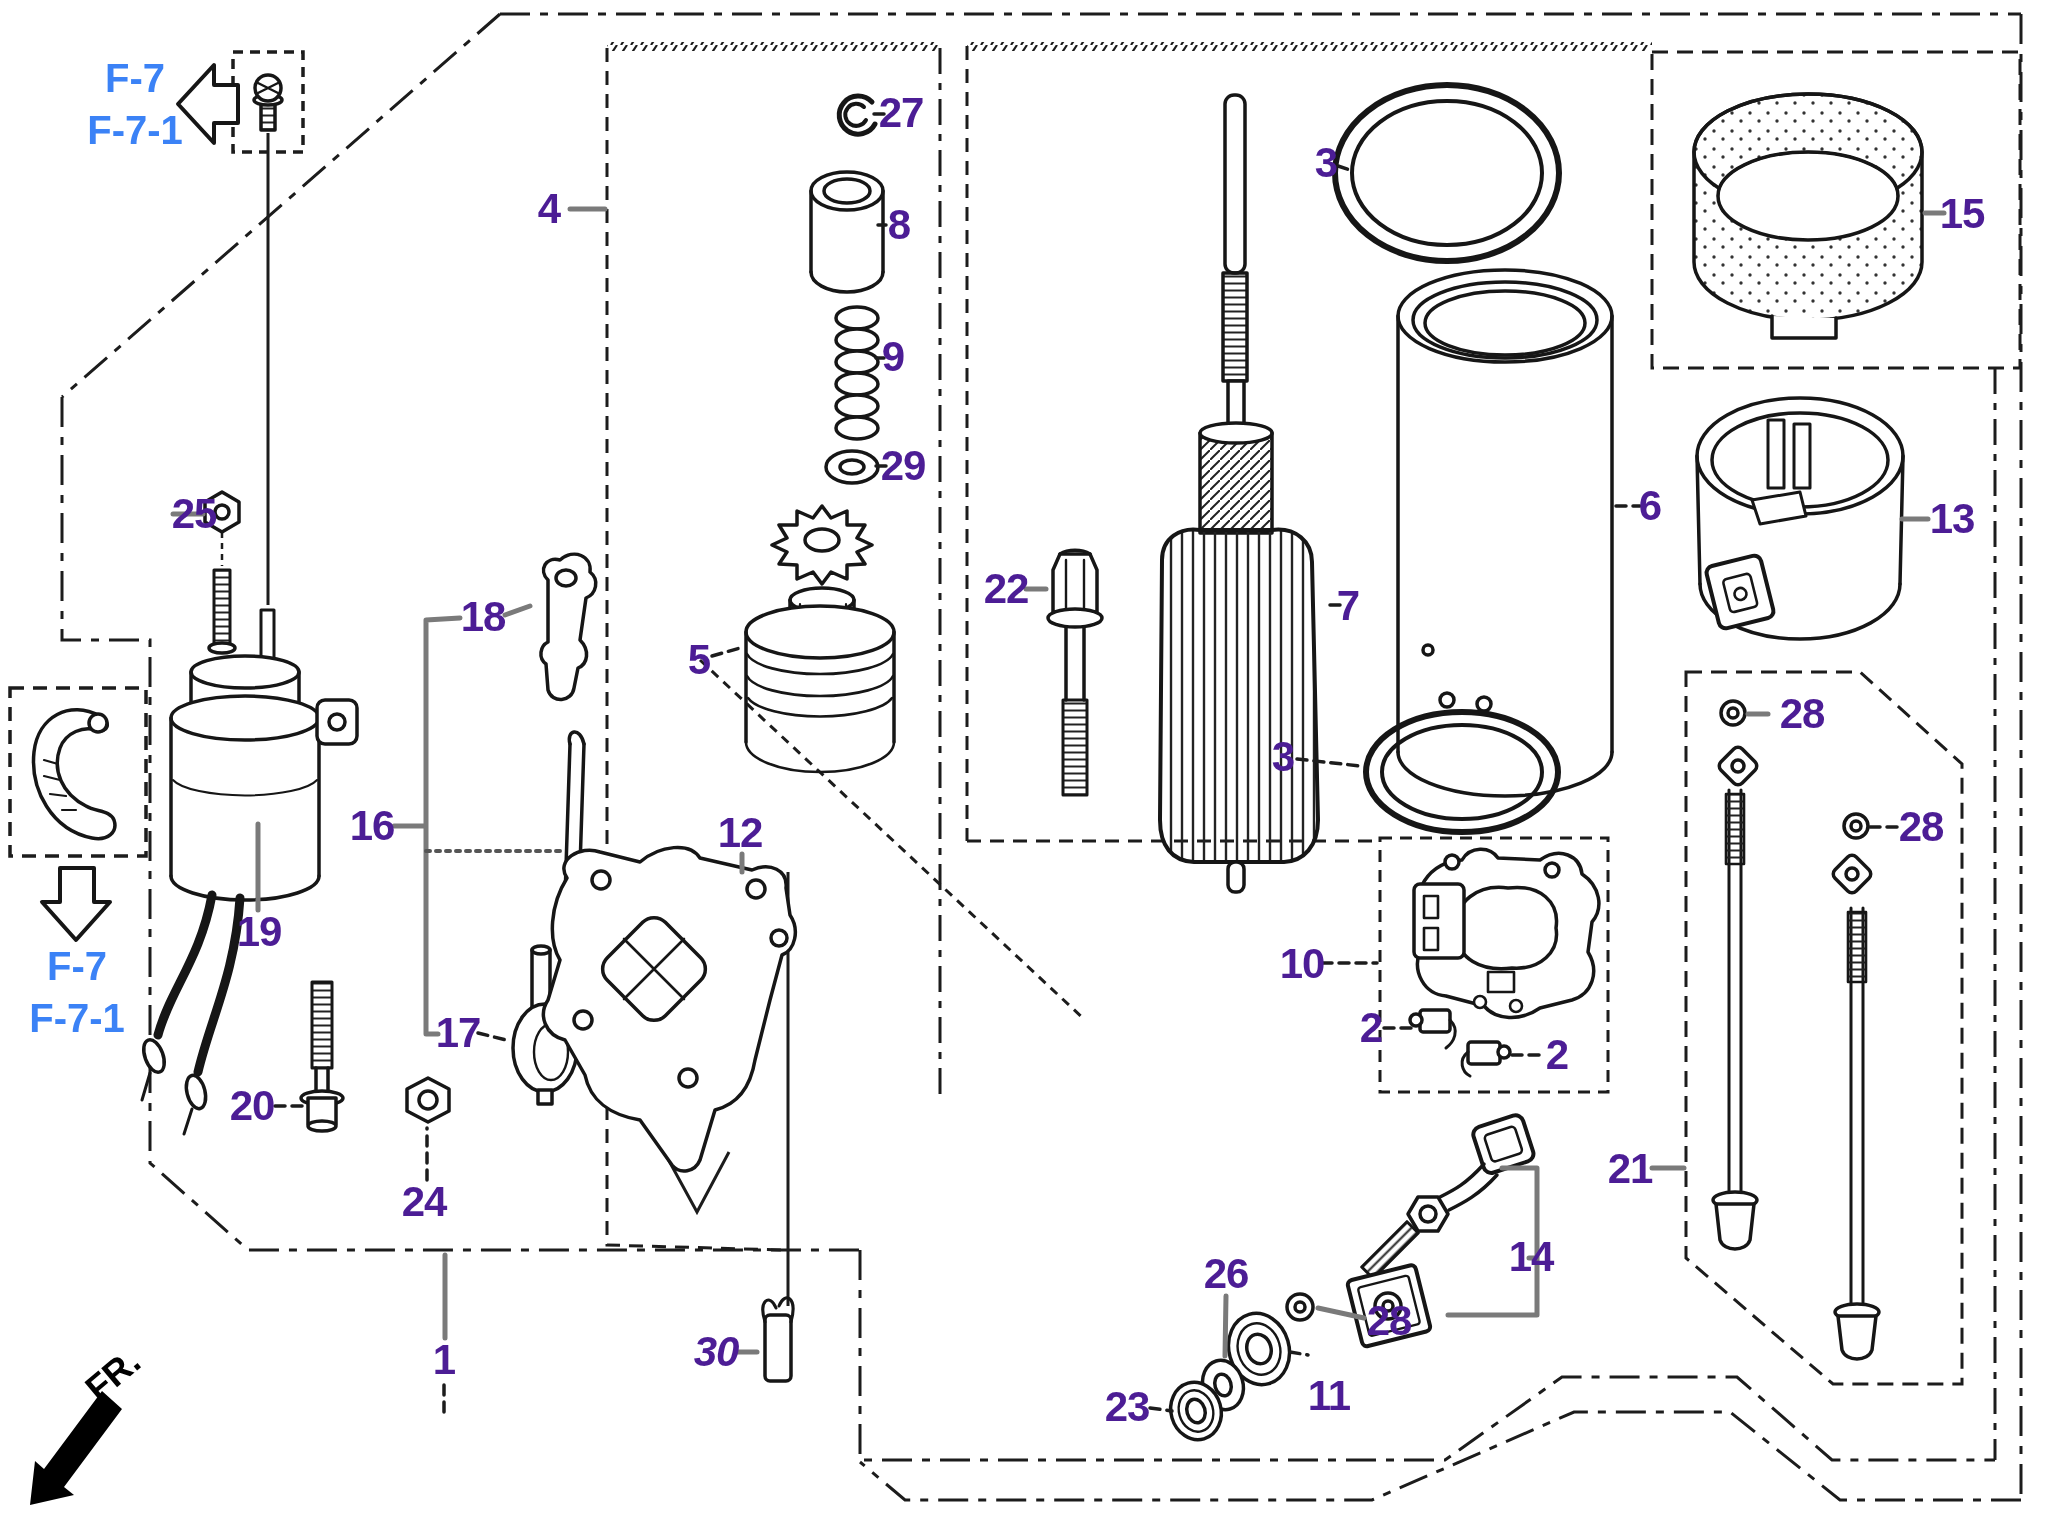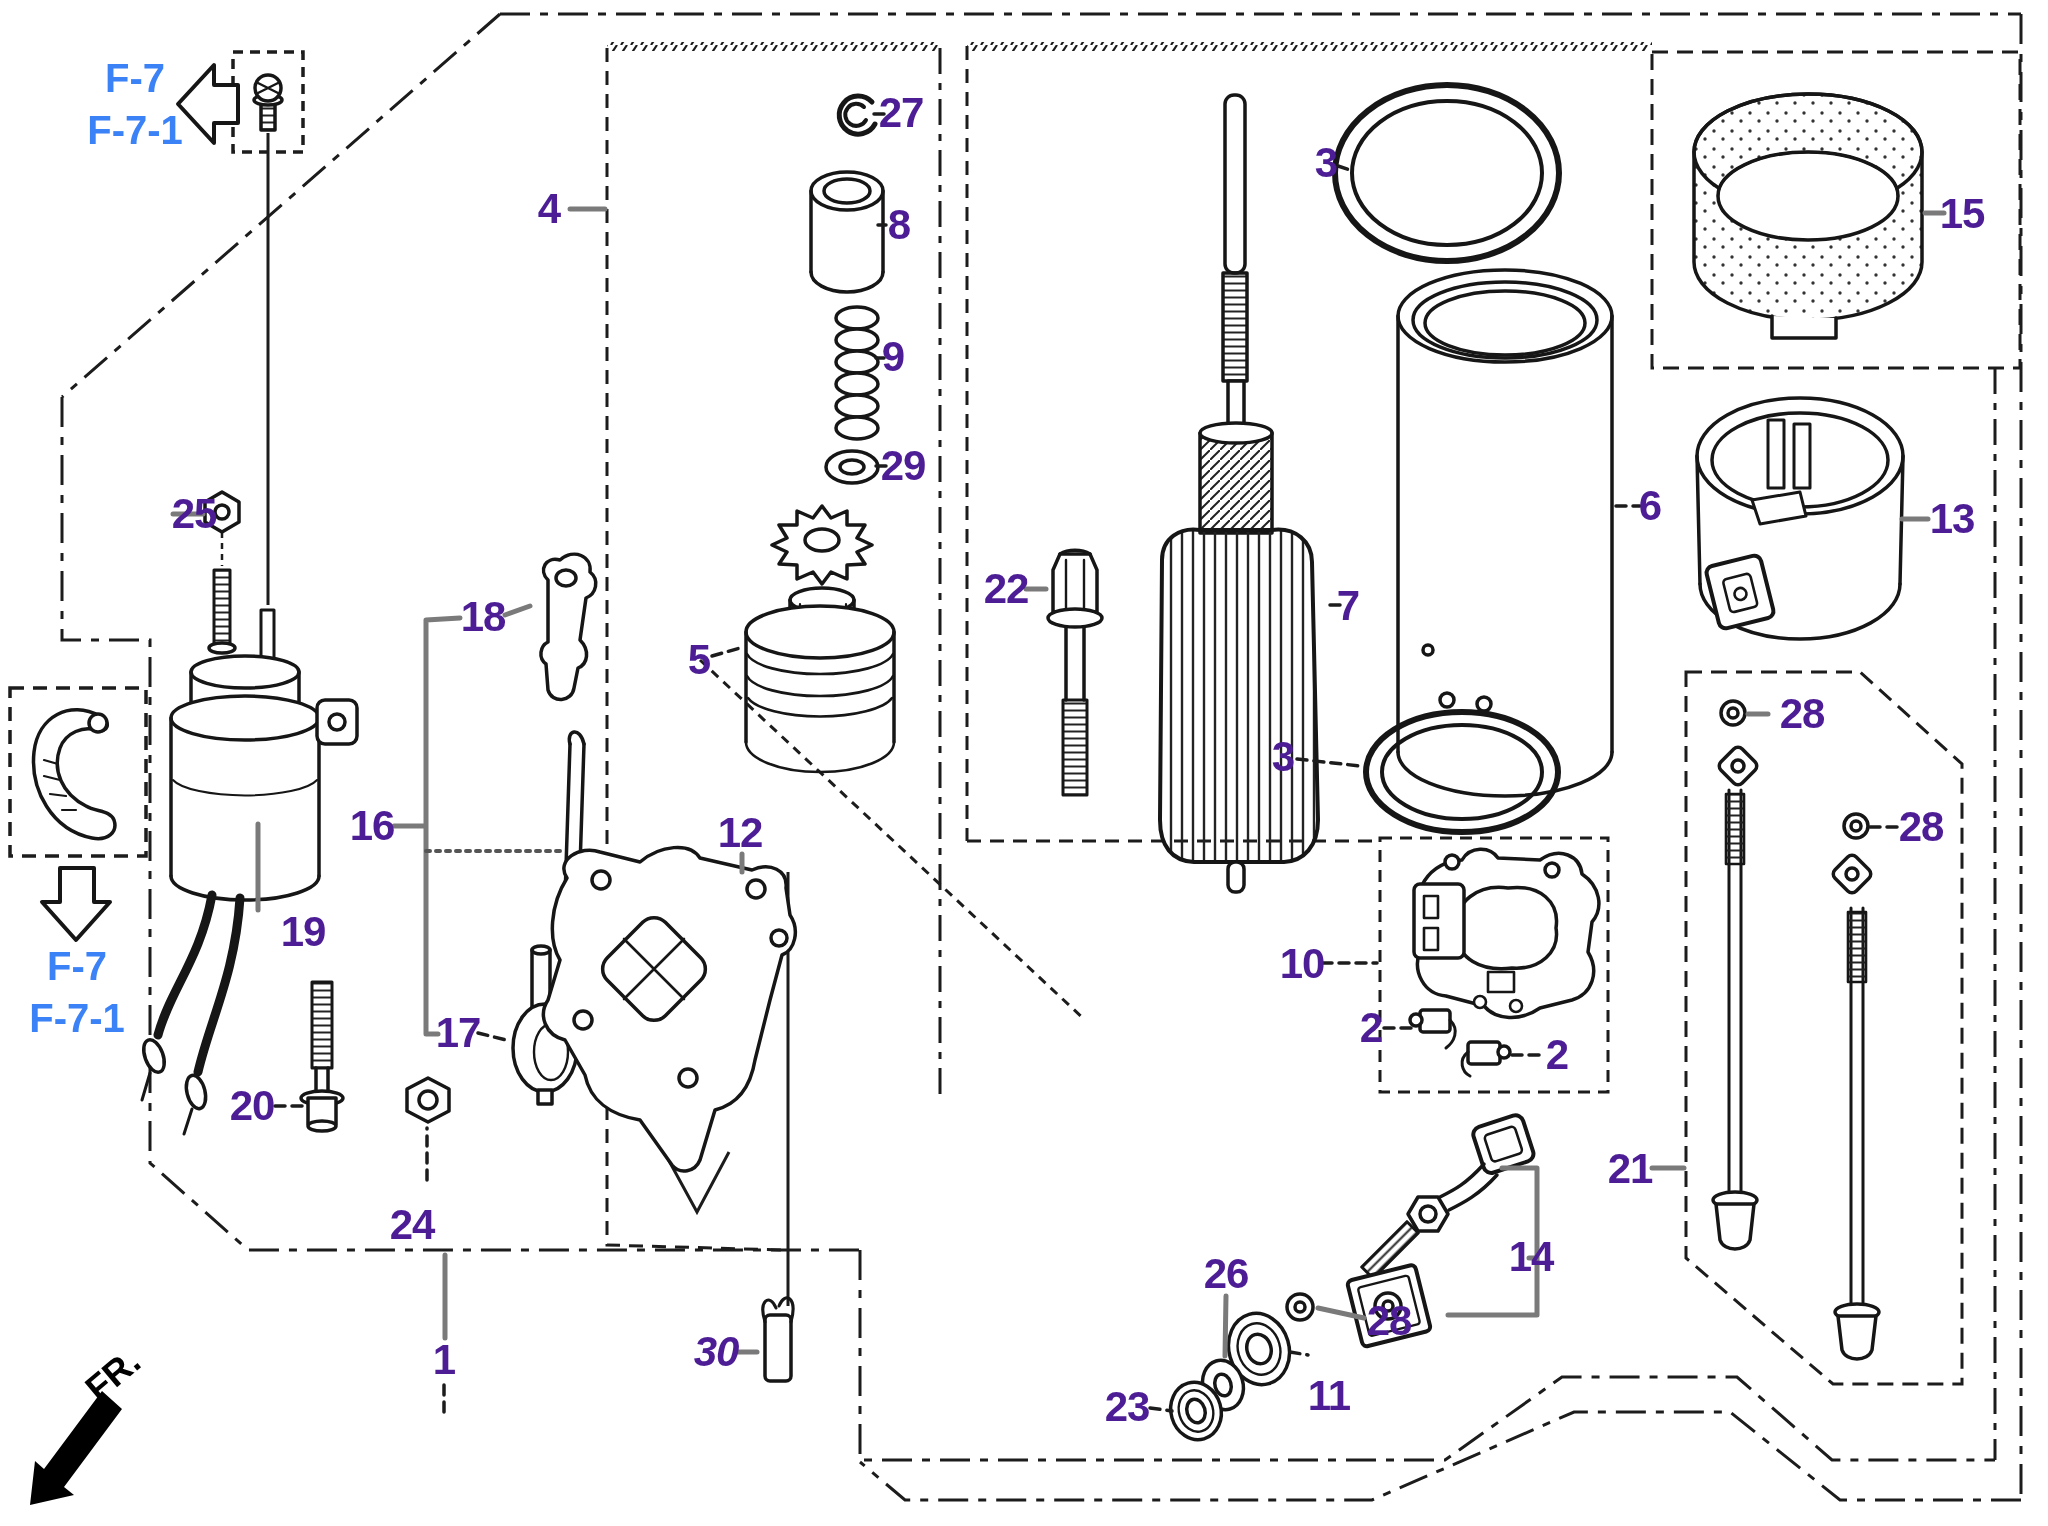--- a/index.html
+++ b/index.html
@@ -445,23 +445,23 @@
       <div class="callout" style="left: 899px; top: 225px;">8</div>
       <div class="callout" style="left: 893px; top: 357px;">9</div>
       <div class="callout" style="left: 903px; top: 466px;">29</div>
       <div class="callout" style="left: 549px; top: 209px;">4</div>
       <div class="callout" style="left: 699px; top: 660px;">5</div>
       <div class="callout" style="left: 483px; top: 617px;">18</div>
       <div class="callout" style="left: 372px; top: 826px;">16</div>
       <div class="callout" style="left: 458px; top: 1033px;">17</div>
       <div class="callout" style="left: 740px; top: 833px;">12</div>
       <div class="callout" style="left: 150px; top: 514px; margin-left: 44px;">25</div>
-      <div class="callout" style="left: 259px; top: 932px; margin-left: 44px;">19</div>
+      <div class="callout" style="left: 259px; top: 932px;">19</div>
       <div class="callout" style="left: 252px; top: 1106px;">20</div>
-      <div class="callout" style="left: 412px; top: 1202px; margin-top: 23px;">24</div>
+      <div class="callout" style="left: 424px; top: 1202px;">24</div>
       <div class="callout" style="left: 444px; top: 1360px;">1</div>
       <div class="callout" style="left: 716px; top: 1352px; font-style: italic;">30</div>
       <div class="callout" style="left: 1006px; top: 589px;">22</div>
       <div class="callout" style="left: 1348px; top: 606px;">7</div>
       <div class="callout" style="left: 1326px; top: 163px;">3</div>
       <div class="callout" style="left: 1283px; top: 757px;">3</div>
       <div class="callout" style="left: 1650px; top: 506px;">6</div>
       <div class="callout" style="left: 1962px; top: 214px;">15</div>
       <div class="callout" style="left: 1952px; top: 519px;">13</div>
       <div class="callout" style="left: 1802px; top: 714px;">28</div>

